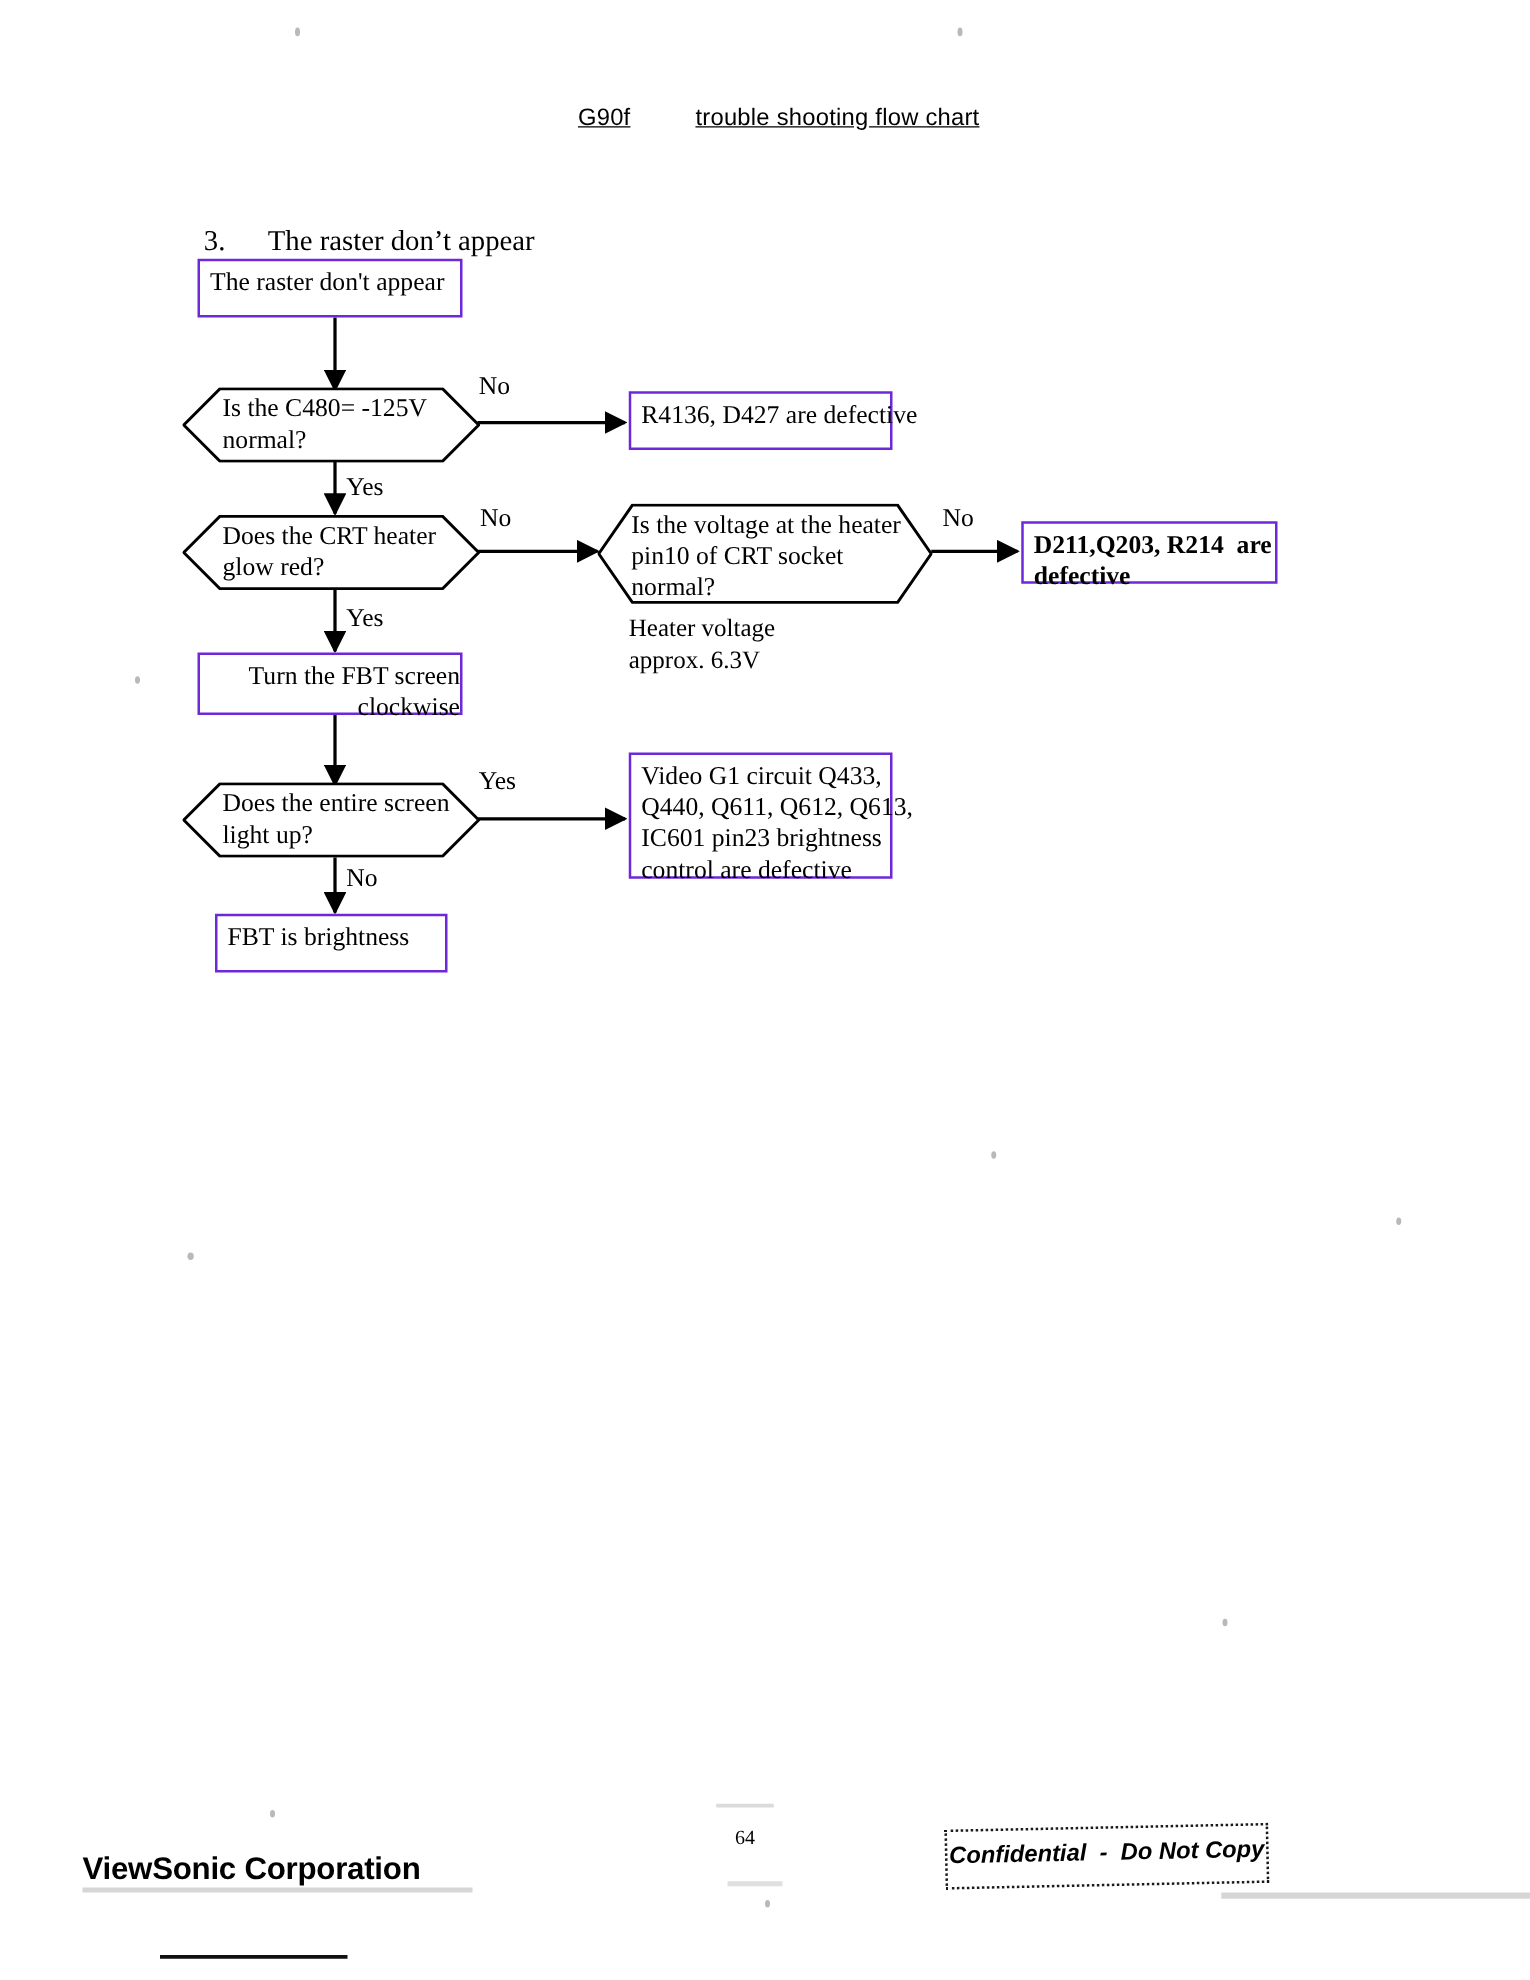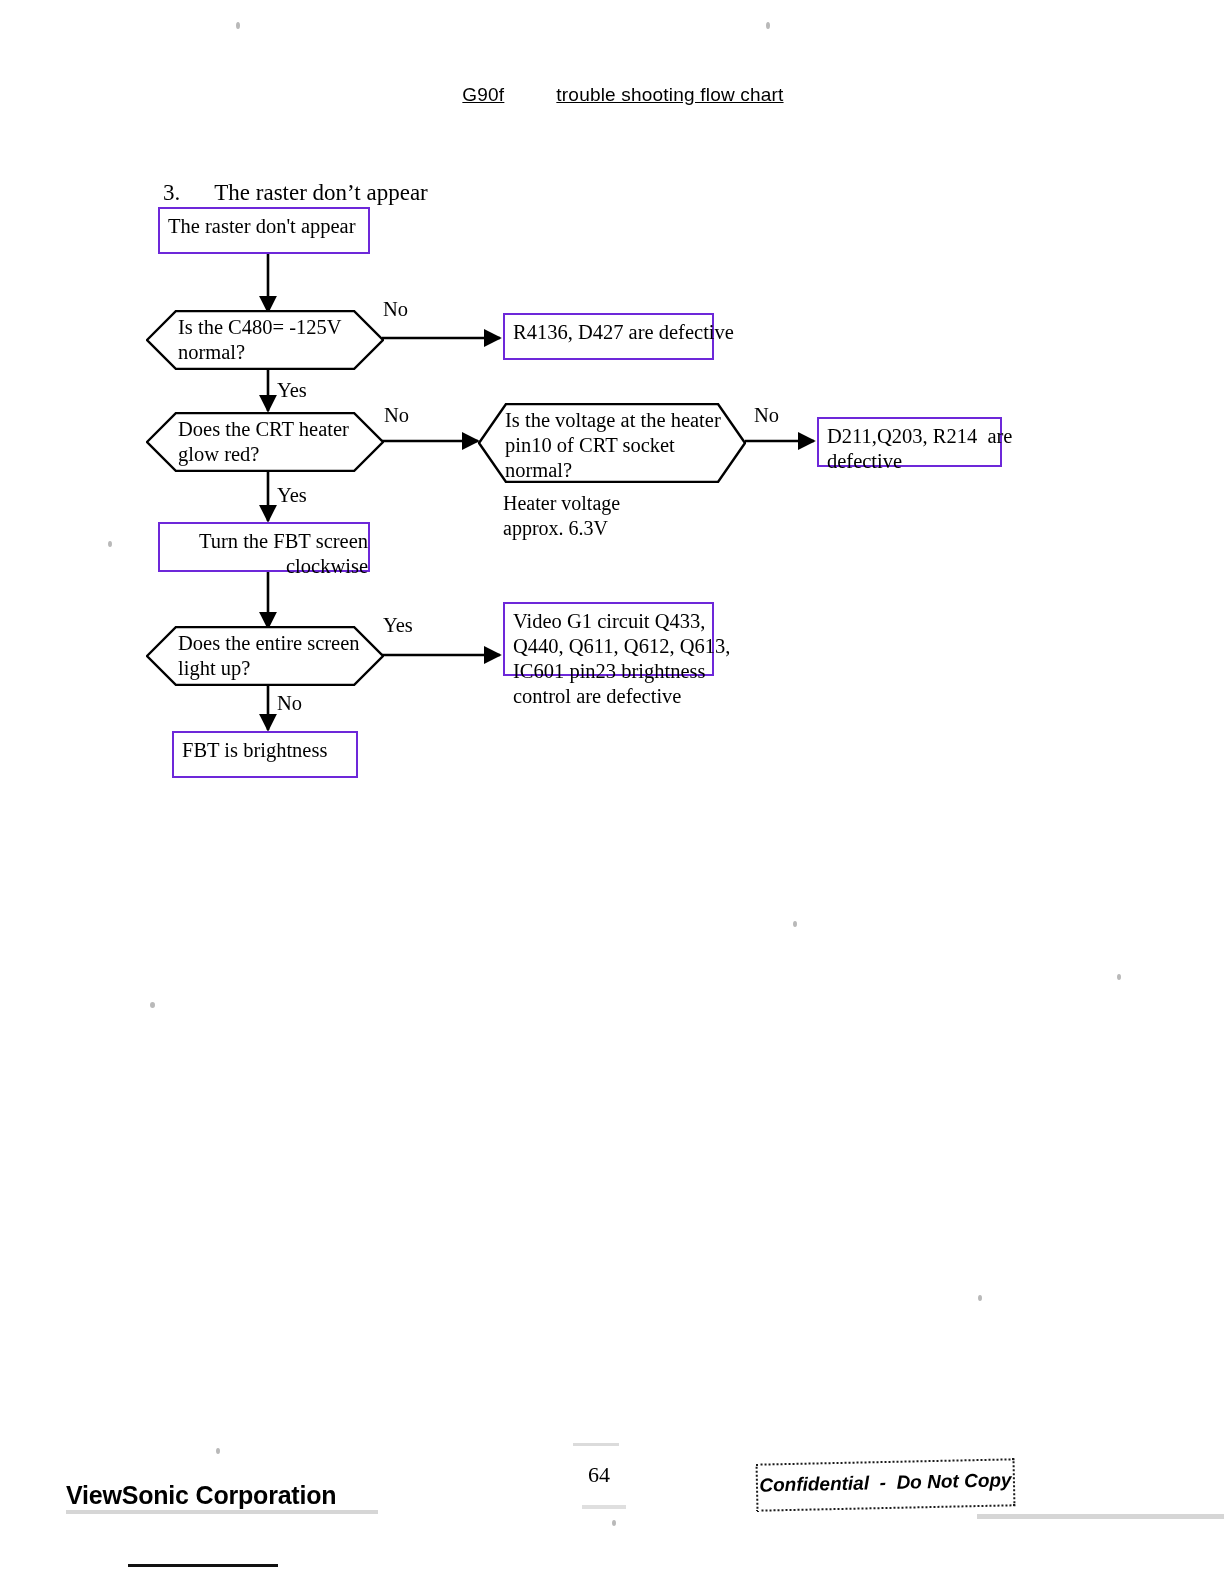--- a/index.html
+++ b/index.html
@@ -114,21 +114,21 @@
     top: 1481px;
     font-family: "Liberation Sans", "DejaVu Sans", sans-serif;
     font-weight: bold;
     font-size: 25px;
     letter-spacing: -0.2px;
   }
   .footer-page {
     position: absolute;
     left: 588px;
     top: 1462px;
-    font-size: 22px;
+    font-size: 16px;
   }
   .stamp {
     position: absolute;
     left: 756px;
     top: 1461px;
     width: 255px;
     height: 44px;
     border: 2px dotted #1a1a1a;
     transform: rotate(-1.2deg);
   }
@@ -238,21 +238,21 @@
     <div class="hex">
       <svg width="268" height="80" viewBox="0 0 268 80" xmlns="http://www.w3.org/2000/svg">
         <polygon points="1,40 28,1 240,1 267,40 240,79 28,79" fill="#fff" stroke="#000" stroke-width="2.4"></polygon>
       </svg>
     </div>
     <div class="hex-label" style="left:27px;top:5px;">Is the voltage at the heater
 pin10 of CRT socket
 normal?</div>
   </div>
 
-  <div class="node box" style="left:817px;top:417px;width:185px;height:50px;">
+  <div class="node box" style="left:817px;top:417px;width:205px;height:50px;font-weight:bold;">
     <span style="white-space:pre;">D211,Q203, R214  are
 defective</span>
   </div>
 
   <div class="note" style="left:503px;top:491px;">Heater voltage
 approx. 6.3V</div>
 
   <div class="node box" style="left:158px;top:522px;width:212px;height:50px;text-align:right;">
     <span style="white-space:pre;">Turn the FBT screen
 clockwise</span>
@@ -261,21 +261,21 @@
   <div class="hex-wrap" style="left:146px;top:626px;width:238px;height:60px;">
     <div class="hex">
       <svg width="238" height="60" viewBox="0 0 238 60" xmlns="http://www.w3.org/2000/svg">
         <polygon points="1,30 30,1 208,1 237,30 208,59 30,59" fill="#fff" stroke="#000" stroke-width="2.4"></polygon>
       </svg>
     </div>
     <div class="hex-label" style="left:32px;top:5px;">Does the entire screen
 light up?</div>
   </div>
 
-  <div class="node box" style="left:503px;top:602px;width:211px;height:74px;">
+  <div class="node box" style="left:503px;top:602px;width:211px;height:101px;">
     <span style="white-space:pre;">Video G1 circuit Q433,
 Q440, Q611, Q612, Q613,
 IC601 pin23 brightness
 control are defective</span>
   </div>
 
   <div class="node box" style="left:172px;top:731px;width:186px;height:47px;">
     <span style="white-space:pre;">FBT is brightness</span>
   </div>
 

